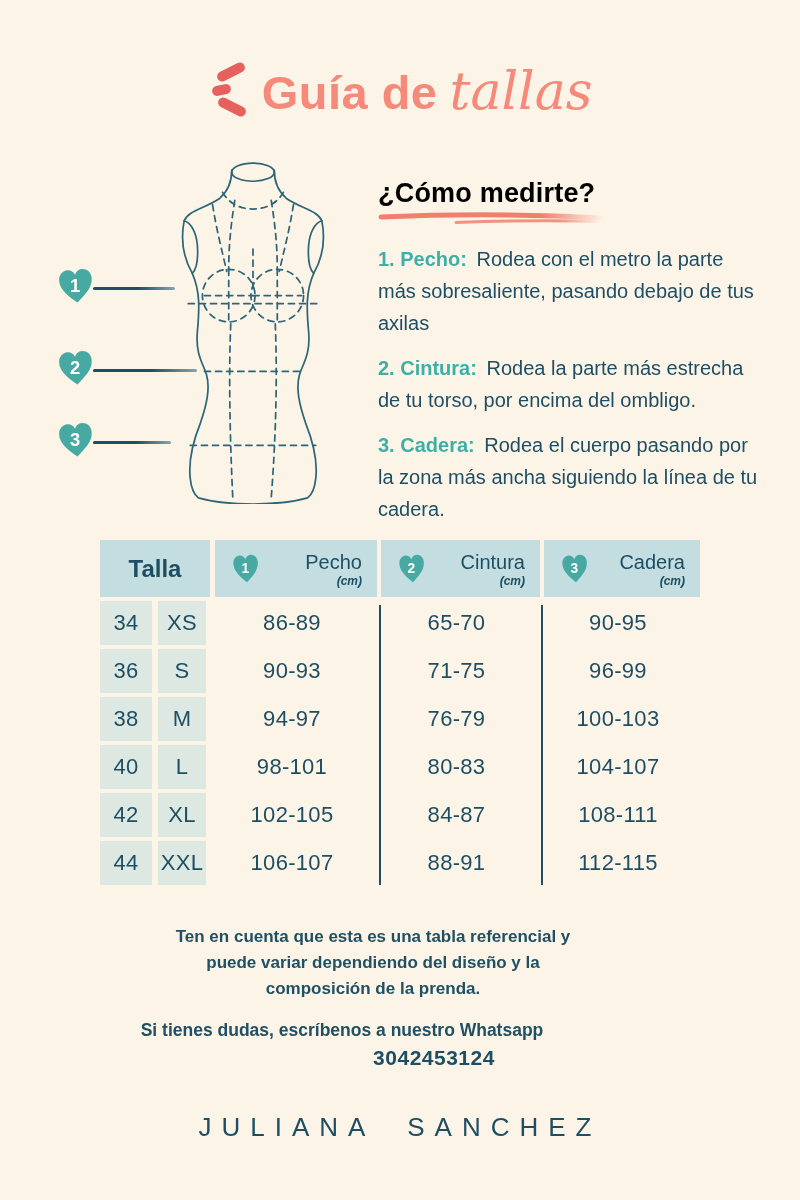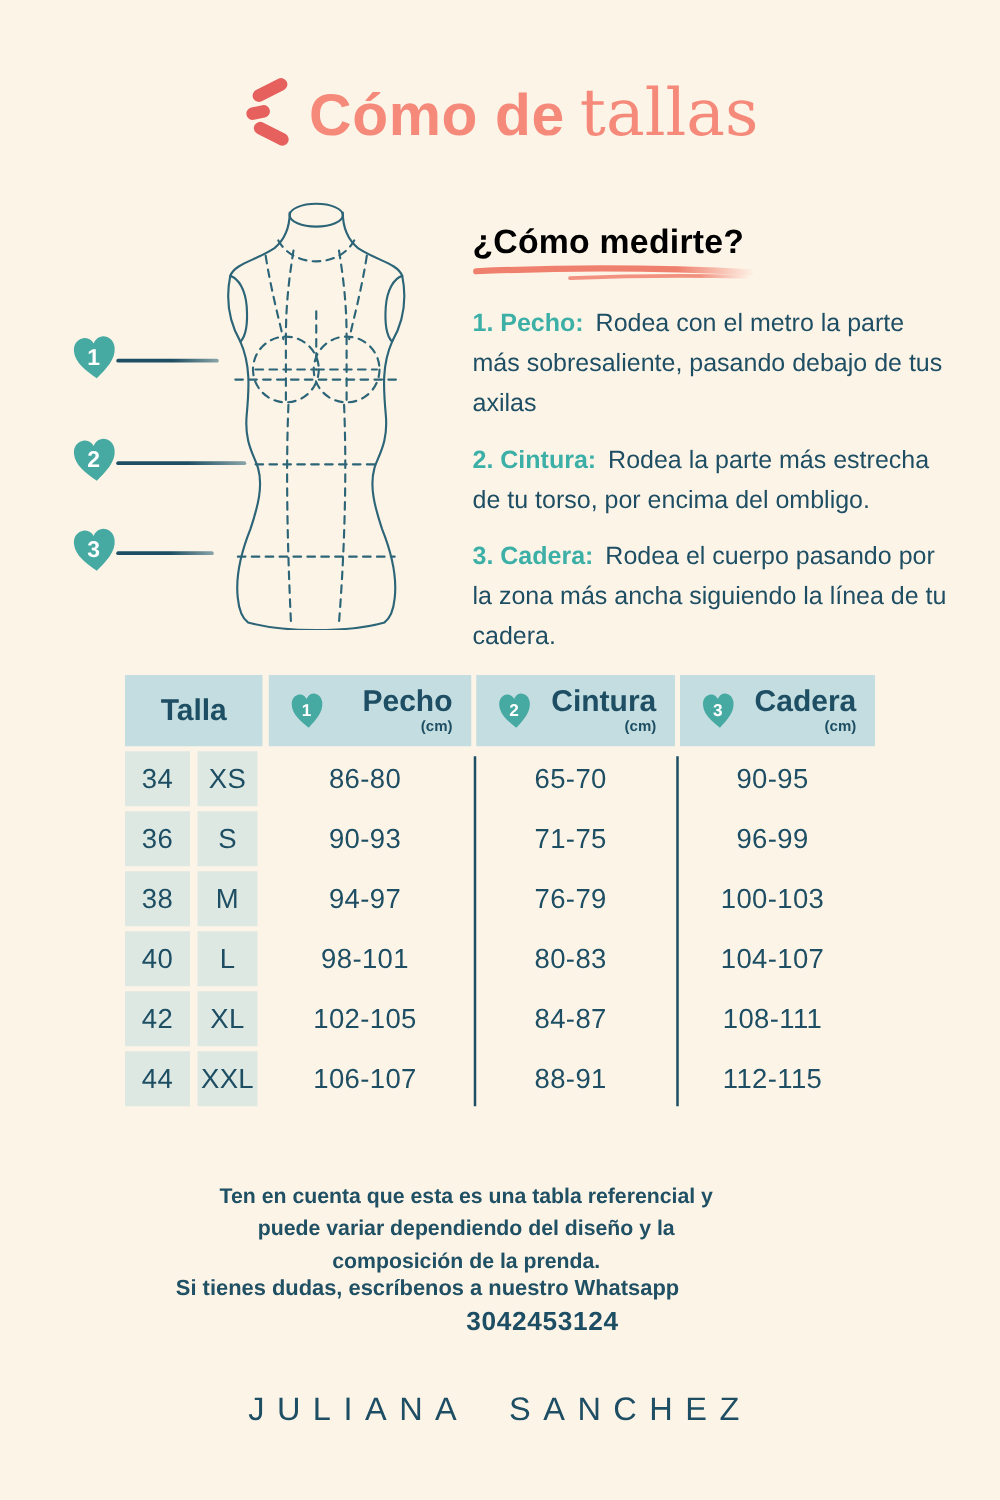--- a/index.html
+++ b/index.html
@@ -15,21 +15,21 @@
     position:absolute; top:56px; left:0; width:800px; height:70px;
     display:flex; align-items:center; justify-content:center; gap:10px;
   }
   .logo-icon { width:44px; height:58px; position:relative; flex:0 0 auto; margin-top:-2px; }
   .logo-icon span { position:absolute; display:block; background:#e6605d; border-radius:6px; }
   .logo-icon .s1 { width:30px; height:10px; left:8px; top:6px;  transform:rotate(-27deg); }
   .logo-icon .s2 { width:19px; height:10px; left:4px; top:24px; transform:rotate(-12deg); }
   .logo-icon .s3 { width:30px; height:10px; left:9px; top:41px; transform:rotate(27deg); }
   .page-title { display:flex; align-items:baseline; gap:12px; color:#f5897a; }
   .title-bold   { font-size:47px; font-weight:800; letter-spacing:0.5px; }
-  .title-italic { font-family:"DejaVu Serif", serif; font-weight:500; font-size:52px; }
+  .title-italic { font-family:"DejaVu Serif", serif; font-style:italic; font-weight:500; font-size:52px; }
 
   
   .mannequin { position:absolute; left:176px; top:160px; }
 
   
   .marker-heart { position:absolute; left:56px; width:40px; height:40px; }
   .m1 { top:266px; } .m2 { top:348px; } .m3 { top:420px; }
   .marker-line { position:absolute; height:3px; border-radius:2px;
     background:linear-gradient(to right, #1d4e63 55%, rgba(42,100,117,0.55)); }
   .l1 { left:93px; top:287px; width:82px; }
@@ -48,38 +48,38 @@
   .size-table { position:absolute; left:100px; top:540px; width:600px; }
   .thead { display:flex; height:57px; }
   .th { background:#c3dde0; height:57px; }
   .th-talla { width:110px; display:flex; align-items:center; justify-content:center;
     font-size:24px; font-weight:700; margin-right:5px; }
   .th-col { position:relative; display:flex; flex-direction:column;
     align-items:flex-end; justify-content:center; padding-right:15px; }
   .th-pecho   { width:162px; margin-right:4px; }
   .th-cintura { width:159px; margin-right:4px; }
   .th-cadera  { width:156px; }
-  .th-col .col-label { font-size:24px; font-weight:700; line-height:24px; }
-  .th-col .col-unit  { font-size:12px; font-weight:600; line-height:14px; }
+  .th-col .col-label { font-size:20px; font-weight:400; line-height:24px; }
+  .th-col .col-unit  { font-size:12px; font-weight:600; line-height:14px;font-style:italic; }
   .th-heart { position:absolute; left:16px; top:12px; width:30px; height:33px; }
 
   .tbody { margin-top:4px; }
   .trow { display:flex; height:44px; margin-bottom:4px; align-items:stretch; }
   .td { display:flex; align-items:center; justify-content:center;
     font-size:22px; font-weight:500; letter-spacing:0.3px; }
   .td-num    { width:52px; background:#dde8e2; margin-right:6px; }
   .td-letter { width:48px; background:#dde8e2; margin-right:5px; }
   .td-pecho   { width:162px; margin-right:4px; }
   .td-cintura { width:159px; margin-right:4px; }
   .td-cadera  { width:156px; }
   .vline { position:absolute; width:2px; background:#1d4e63; top:65px; height:280px; }
   .vl1 { left:279px; } .vl2 { left:441px; }
 
   
-  .footnote { position:absolute; top:944px; left:0; width:746px; text-align:center;
+  .footnote { position:absolute; top:924px; left:0; width:746px; text-align:center;
     font-size:17px; line-height:26px; font-weight:600; color:#205064; }
   .whatsapp-line { position:absolute; top:1020px; left:0; width:684px; text-align:center;
     font-size:17.5px; font-weight:600; color:#205064; }
   .whatsapp-number { position:absolute; top:1046px; left:0; width:800px; text-align:center;
     font-size:21px; font-weight:800; color:#1d4e63; letter-spacing:0.5px;margin-left:34px; }
   .brand { position:absolute; top:1112px; left:0; width:800px; text-align:center;
     font-size:26px; font-weight:400; letter-spacing:10px; word-spacing:16px; color:#1d4e63; }
 
   svg text { font-family:"Liberation Sans", sans-serif; }
 </style>
@@ -88,21 +88,21 @@
 
 <div class="canvas">
 
   <header class="title-row">
     <div class="logo-icon">
       <span class="s1"></span>
         <span class="s2"></span>
         <span class="s3"></span>
     </div>
     <h1 class="page-title">
-      <span class="title-bold">Cómo de</span>
+      <span class="title-bold">Guía de</span>
       <span class="title-italic">tallas</span>
     </h1>
   </header>
 
   <svg class="mannequin" width="154" height="344" viewBox="0 0 152 340" fill="none" stroke="#2c6577" stroke-width="1.7" stroke-linecap="round">
     <ellipse cx="76" cy="12" rx="21" ry="9"></ellipse>
     <path d="M55 10 C55 22 50 32 43 38 C28 48 12 50 8 60 C4 80 8 98 16 112 C24 130 23 148 21 170 C19 192 27 202 30 212 C34 226 30 242 24 260 C16 280 12 298 14 315 C15 325 18 331 22 334 C50 342 102 342 130 334 C134 331 137 325 138 315 C140 298 136 280 128 260 C122 242 118 226 122 212 C125 202 133 192 131 170 C129 148 128 130 136 112 C144 98 148 80 144 60 C140 50 124 48 109 38 C102 32 97 22 97 10"></path>
     <path d="M8 60 C15 62 20 72 21 84 C22 98 20 108 16 112"></path>
     <path d="M144 60 C137 62 132 72 131 84 C130 98 132 108 136 112"></path>
     <g stroke-dasharray="6 5">
@@ -202,21 +202,21 @@
         </svg>
         <span class="col-label">Cadera</span>
         <span class="col-unit">(cm)</span>
       </div>
     </div>
 
     <div class="tbody">
       <div class="trow">
         <div class="td td-num">34</div>
         <div class="td td-letter">XS</div>
-        <div class="td td-pecho">86-80</div>
+        <div class="td td-pecho">86-89</div>
         <div class="td td-cintura">65-70</div>
         <div class="td td-cadera">90-95</div>
       </div>
       <div class="trow">
         <div class="td td-num">36</div>
         <div class="td td-letter">S</div>
         <div class="td td-pecho">90-93</div>
         <div class="td td-cintura">71-75</div>
         <div class="td td-cadera">96-99</div>
       </div>

